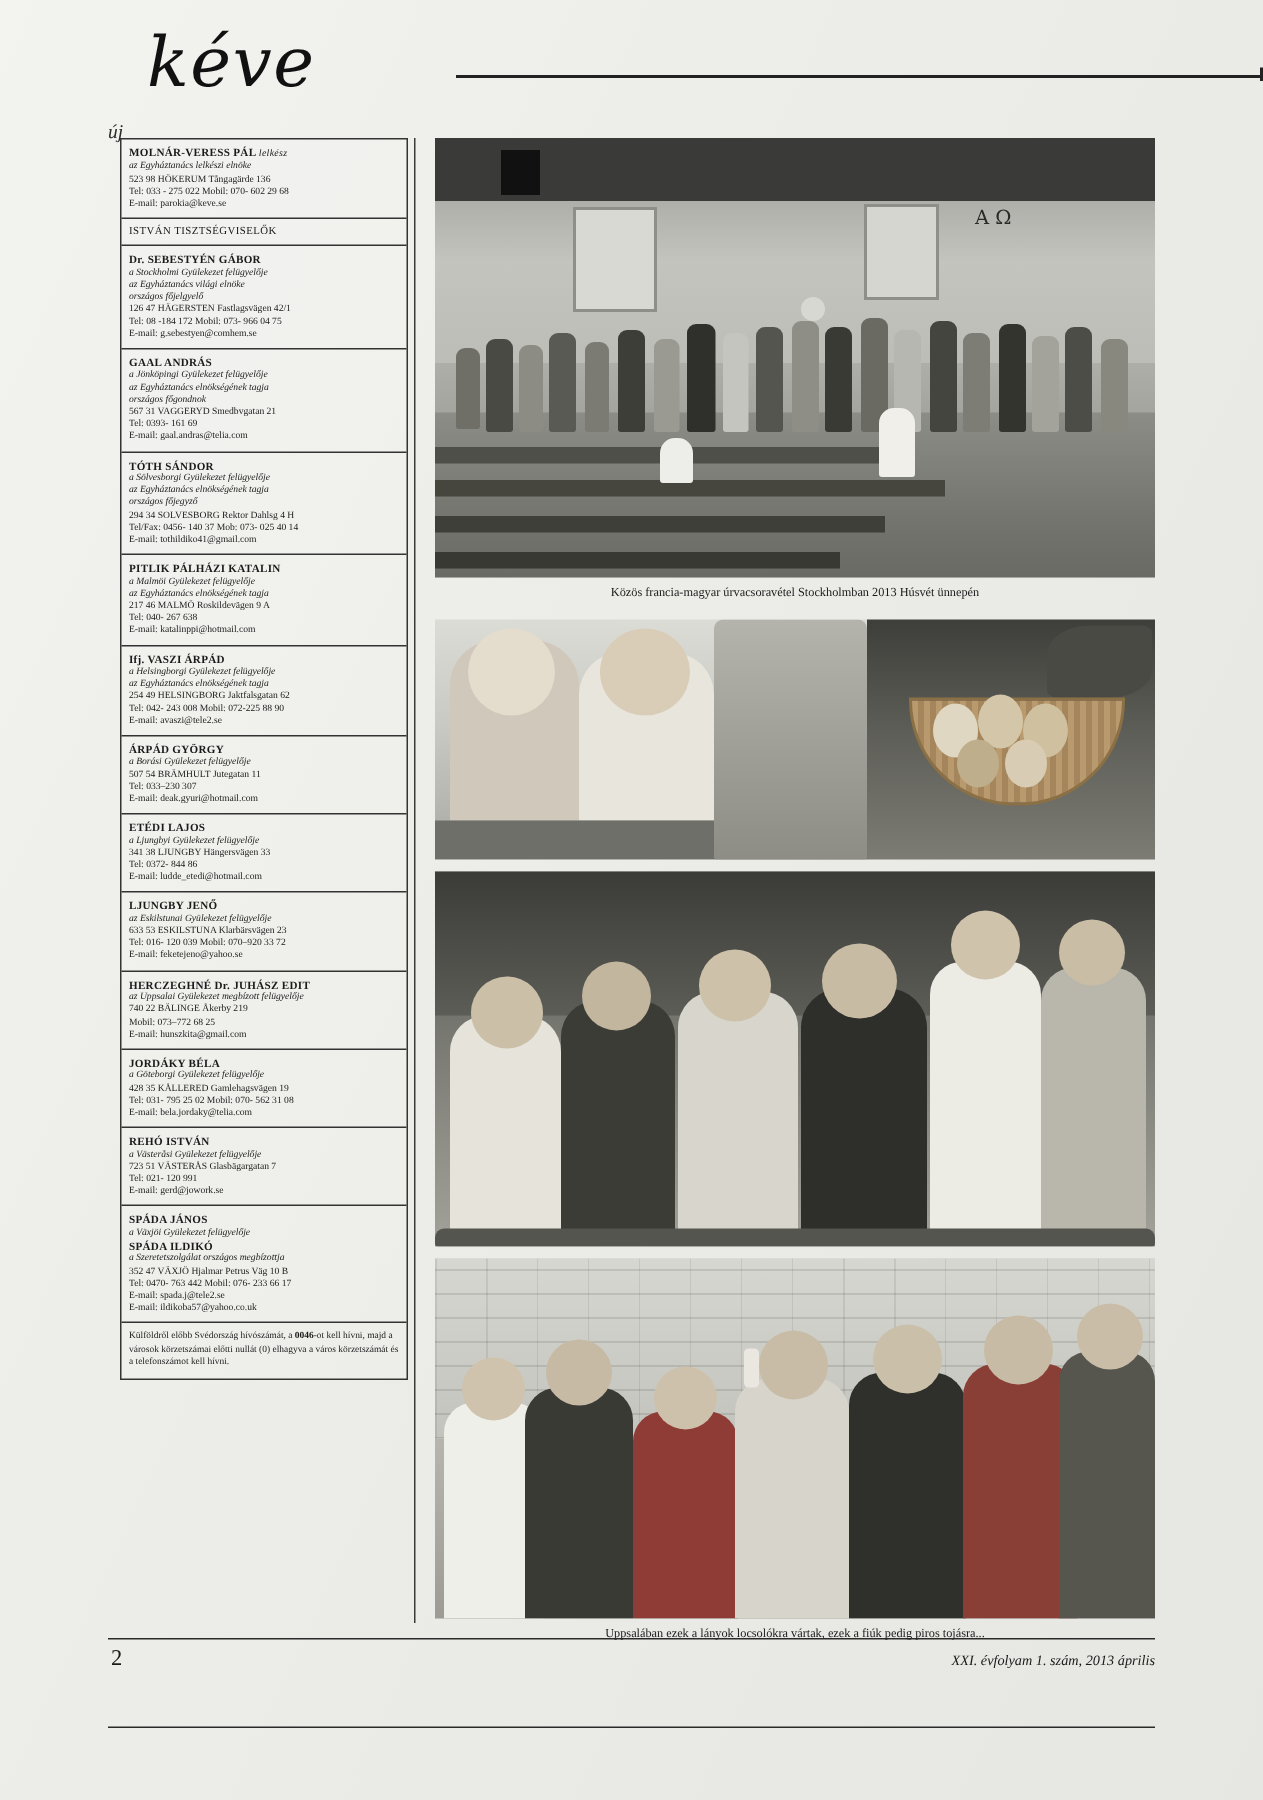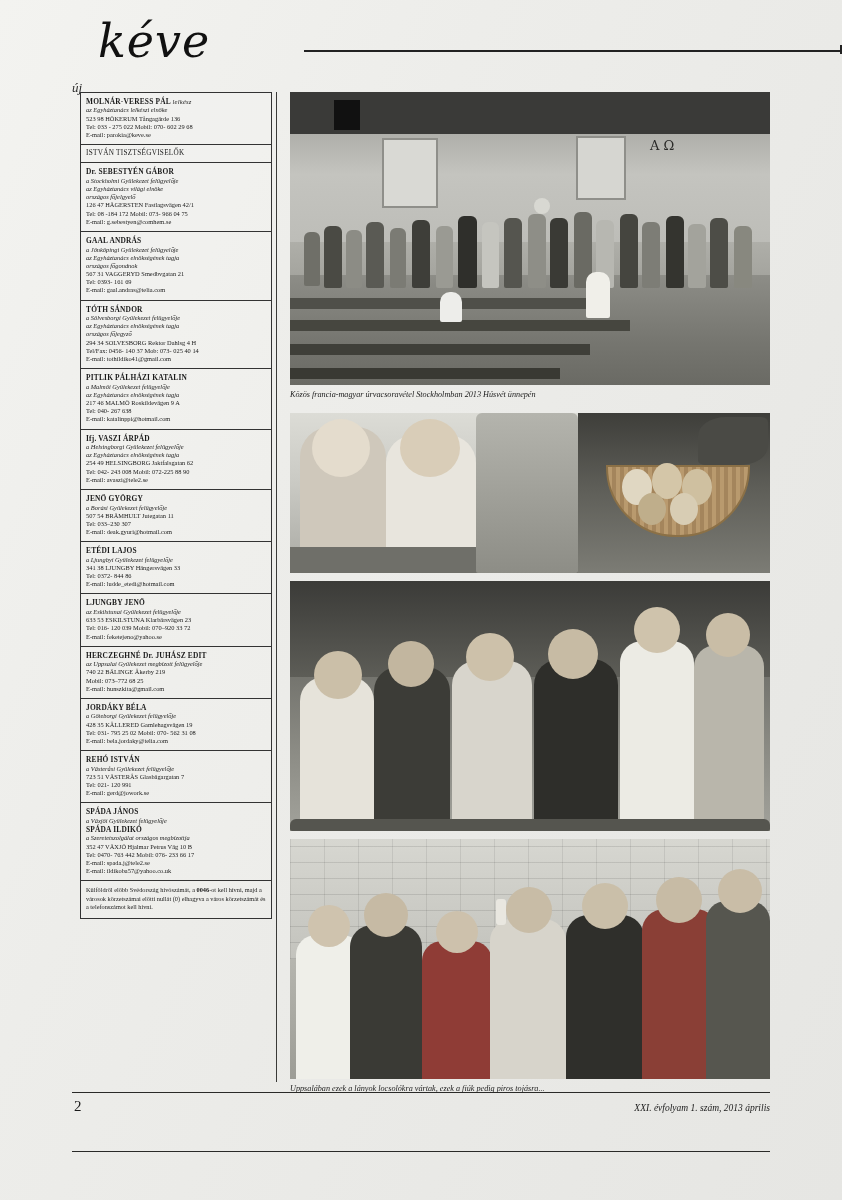--- a/index.html
+++ b/index.html
@@ -57,21 +57,21 @@
     font-size:7.2px;font-weight:normal;letter-spacing:.3px;
   }
   .footnote{
     padding:5px 5px 6px 5px;font-size:6.3px;line-height:1.35;
   }
   .footnote b{font-weight:bold;}
   
   .photos{position:absolute;left:290px;top:92px;width:480px;}
   .ph{position:relative;background:#8d8d8a;overflow:hidden;}
   .cap{
-    font-style:italic;font-size:8.2px;
+    font-size:8.2px;text-align:center;
     padding:5px 0 6px 0;color:#1b1b1b;
   }
   
   .ph1{height:293px;width:480px;
     background:
       linear-gradient(#2b2b2b 0 0) 0 0/100% 38px no-repeat,
       linear-gradient(180deg,#cfcfca 0%,#b8b8b2 40%,#9a9a94 75%,#8a8a84 100%);
   }
   .p1-wall{position:absolute;left:0;top:0;right:0;height:150px;
     background:linear-gradient(180deg,#7d7d79 0%,#a9a9a4 20%,#c4c4bf 55%,#bdbdb8 100%);}
@@ -182,21 +182,21 @@
       <div class="nm"><span>Ifj. VASZI ÁRPÁD</span></div>
       <span class="it">a Helsingborgi Gyülekezet felügyelője</span>
       <span class="it">az Egyháztanács elnökségének tagja</span>
       <span class="ln">254 49  HELSINGBORG  Jaktfalsgatan 62</span>
       <span class="ln">Tel: 042- 243 008  Mobil: 072-225 88 90</span>
       <span class="ln">E-mail: avaszi@tele2.se</span>
     </div>
 
 
     <div class="entry">
-      <div class="nm"><span>JENŐ GYÖRGY</span></div>
+      <div class="nm"><span>ÁRPÁD GYÖRGY</span></div>
       <span class="it">a Borási Gyülekezet felügyelője</span>
       <span class="ln">507 54  BRÄMHULT  Jutegatan 11</span>
       <span class="ln">Tel: 033–230 307</span>
       <span class="ln">E-mail: deak.gyuri@hotmail.com</span>
     </div>
 
     <div class="entry">
       <div class="nm"><span>ETÉDI LAJOS</span></div>
       <span class="it">a Ljungbyi Gyülekezet felügyelője</span>
       <span class="ln">341 38  LJUNGBY  Hängersvägen 33</span>

